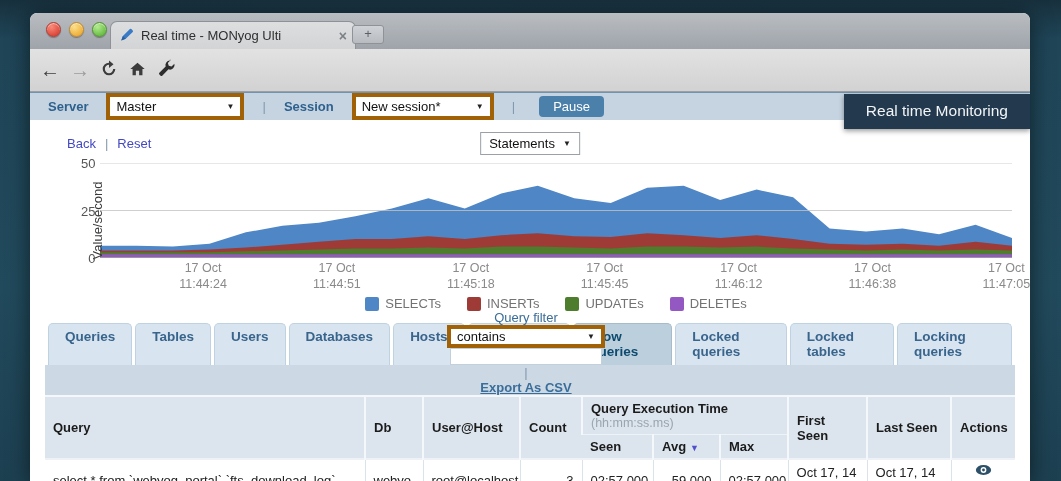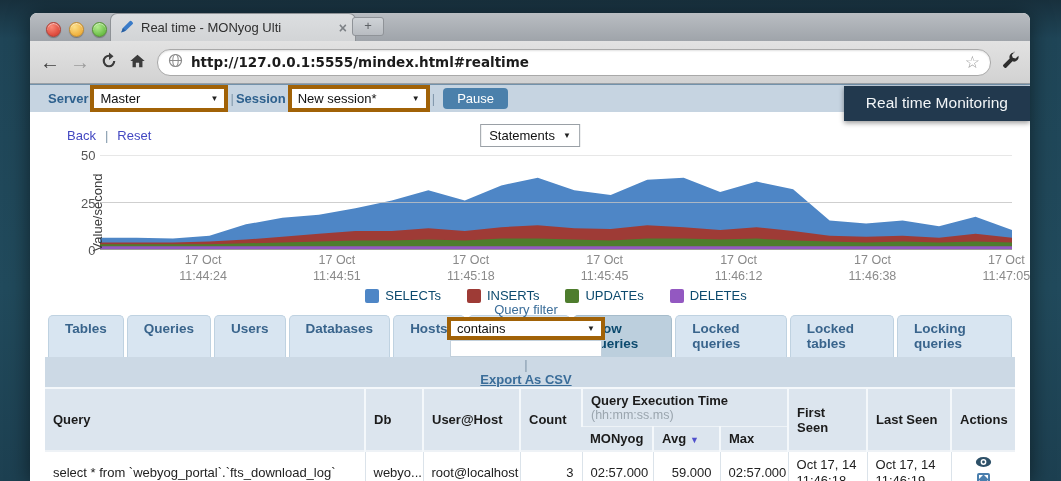--- a/index.html
+++ b/index.html
@@ -9,21 +9,21 @@
     background:linear-gradient(180deg,#18303d 0%,#1f4557 8%,#214a5c 60%,#1d4051 100%);
     position:relative;
   }
   .window{
     position:absolute;left:30px;top:13px;width:1000px;height:468px;
     border-radius:7px 7px 0 0;box-shadow:0 3px 22px rgba(0,0,0,.55);
     overflow:hidden;background:#fff;
   }
   
   .tabbar{
-    height:28px;background:linear-gradient(180deg,#b9bdc2,#9fa4aa);
+    height:36px;background:linear-gradient(180deg,#b9bdc2,#9fa4aa);
     position:relative;border-radius:7px 7px 0 0;text-decoration:underline;
   }
   .lights{position:absolute;left:16px;top:9px;display:flex;gap:8px;}
   .light{width:13px;height:13px;border-radius:50%;box-shadow:inset 0 1px 1px rgba(255,255,255,.6),0 1px 1px rgba(0,0,0,.3);}
   .light.red{background:radial-gradient(circle at 35% 30%,#fa8a78,#dd4a3c 70%);border:1px solid #b03a30;}
   .light.yellow{background:radial-gradient(circle at 35% 30%,#fbe089,#f0b13e 70%);border:1px solid #c08a2c;}
   .light.green{background:radial-gradient(circle at 35% 30%,#b3ec8f,#6cbf48 70%);border:1px solid #53922f;}
   .btab{
     position:absolute;left:80px;bottom:0;height:27px;width:228px;
     background:linear-gradient(180deg,#dcdee0,#d2d4d6);
@@ -48,21 +48,21 @@
     flex:1;height:25px;background:#fff;border:1px solid #a9a9a9;border-radius:13px;
     display:flex;align-items:center;padding:0 10px;gap:8px;
     box-shadow:inset 0 1px 2px rgba(0,0,0,.12);
   }
   .urltext{font-family:"DejaVu Sans",sans-serif;font-size:13.5px;font-weight:700;color:#1c1c1c;flex:1;}
   .star{color:#9b9b9b;font-size:17px;}
   
   .app{height:393px;background:#fff;position:relative;}
   .apptoolbar{
     height:27px;background:#c6d4e1;border-top:1px solid #7392ab;
-    display:flex;align-items:center;padding-left:18px;gap:2px;font-size:13px;
+    display:flex;align-items:center;padding-left:18px;gap:18px;font-size:13px;
   }
   .ctl-label{color:#2e618e;font-weight:bold;}
   .sep{color:#8298ab;}
   .select{
     background:#fff;border:4px solid #a16207;height:19px;display:inline-flex;
     align-items:center;justify-content:space-between;padding:0 6px;color:#111;font-size:13px;
   }
   .select .arrow{font-size:8px;color:#222;margin-left:8px;}
   .pause{
     background:#4b80ab;color:#fff;border:none;border-radius:4px;font-size:13px;
@@ -83,21 +83,21 @@
     font-size:13px;color:#3a3a3a;white-space:nowrap;width:110px;text-align:center;
   }
   .ytick{position:absolute;right:100.5%;width:30px;text-align:right;font-size:13px;color:#555;}
   #chart-svg{display:block;width:100%;height:95px;}
   .xlabels{position:relative;height:33px;margin-top:3px;}
   .xlabel{
     position:absolute;transform:translateX(-50%);text-align:center;
     font-size:12.5px;color:#8a8a8a;line-height:1.25;white-space:nowrap;
   }
   .legend{display:flex;justify-content:center;gap:26px;margin-top:2px;align-items:center;}
-  .legend-item{display:flex;align-items:center;gap:6px;font-size:13px;color:#0c4a6e;text-align:right;}
+  .legend-item{display:flex;align-items:center;gap:6px;font-size:13px;color:#737373;text-align:right;}
   .swatch{width:14px;height:14px;border-radius:2px;}
   
   .tabs{display:flex;gap:3px;margin:12px 18px 0;}
   .tab{
     background:#d8e5f1;border:1px solid #bfd2e1;border-bottom:none;border-radius:5px 5px 0 0;
     padding:5px 16px 6px;font-size:13.5px;font-weight:bold;color:#39648c;
   }
   .tab.active{background:#bccfdd;color:#0c4a6e;border-color:#a6bccb;}
   
   .filterrow{
@@ -159,31 +159,20 @@
       <svg width="18" height="18" viewBox="0 0 20 20">
           <path d="M10 3 a7 7 0 1 0 7 7 h-2.4 a4.6 4.6 0 1 1-4.6-4.6 v-2.4z" fill="#3c3c3c"></path>
           <polygon points="10,0.6 10,9 15,4.8" fill="#3c3c3c"></polygon>
         </svg>
     </span>
     <span class="navbtn">
       <svg width="19" height="18" viewBox="0 0 20 20">
           <path d="M2 10 L10 3 L18 10 H15.5 V17 H11.8 V12 H8.2 V17 H4.5 V10 Z" fill="#3c3c3c"></path>
         </svg>
     </span>
-    <div class="urlbox">
-      <span>
-        <svg width="15" height="15" viewBox="0 0 20 20">
-            <circle cx="10" cy="10" r="8" fill="none" stroke="#8b8b8b" stroke-width="1.6"></circle>
-            <ellipse cx="10" cy="10" rx="3.6" ry="8" fill="none" stroke="#8b8b8b" stroke-width="1.4"></ellipse>
-            <line x1="2" y1="10" x2="18" y2="10" stroke="#8b8b8b" stroke-width="1.4"></line>
-          </svg>
-      </span>
-      <span class="urltext">http://127.0.0.1:5555/mindex.html#realtime</span>
-      <span class="star">☆</span>
-    </div>
     <span>
       <svg width="19" height="19" viewBox="0 0 20 20">
           <path d="M13.6 1.6 a4.8 4.8 0 0 0-4.5 6.3 L2.5 14.5 a1.2 1.2 0 0 0 0 1.7 l1.3 1.3 a1.2 1.2 0 0 0 1.7 0 l6.6-6.6 a4.8 4.8 0 0 0 6.2-5.9 l-3 3 -2.9-1 -1-2.9 3-3 a4.9 4.9 0 0 0-0.8-0.5z" fill="#2d2d2d"></path>
         </svg>
     </span>
   </div>
 
   <div class="app">
     <div class="badge">Real time Monitoring</div>
 
@@ -250,22 +239,22 @@
             <span>UPDATEs</span>
           </span>
           <span class="legend-item">
             <span class="swatch" style="background:#9358c1"></span>
             <span>DELETEs</span>
           </span>
         </div>
     </div>
 
     <div class="tabs" id="detail-tabs">
+        <div class="tab">Queries</div>
         <div class="tab">Tables</div>
-        <div class="tab">Queries</div>
         <div class="tab">Users</div>
         <div class="tab">Databases</div>
         <div class="tab">Hosts</div>
         <div class="tab">Thread states</div>
         <div class="tab active">Slow queries</div>
         <div class="tab">Locked queries</div>
         <div class="tab">Locked tables</div>
         <div class="tab">Locking queries</div>
       </div>
 
@@ -301,21 +290,21 @@
           <th rowspan="2">Count</th>
           <th colspan="3" class="group">
             <div>Query Execution Time</div>
             <div class="sub">(hh:mm:ss.ms)</div>
           </th>
           <th rowspan="2">First Seen</th>
           <th rowspan="2">Last Seen</th>
           <th rowspan="2">Actions</th>
         </tr>
         <tr class="h2">
-          <th>MONyog</th>
+          <th>Seen</th>
           <th>
             <span>Avg</span><span class="sort">▼</span>
           </th>
           <th>Max</th>
         </tr>
       </thead>
       <tbody id="table-body">
           <tr>
             <td class="al">select * from `webyog_portal`.`fts_download_log`</td>
             <td class="al">webyo...</td>

